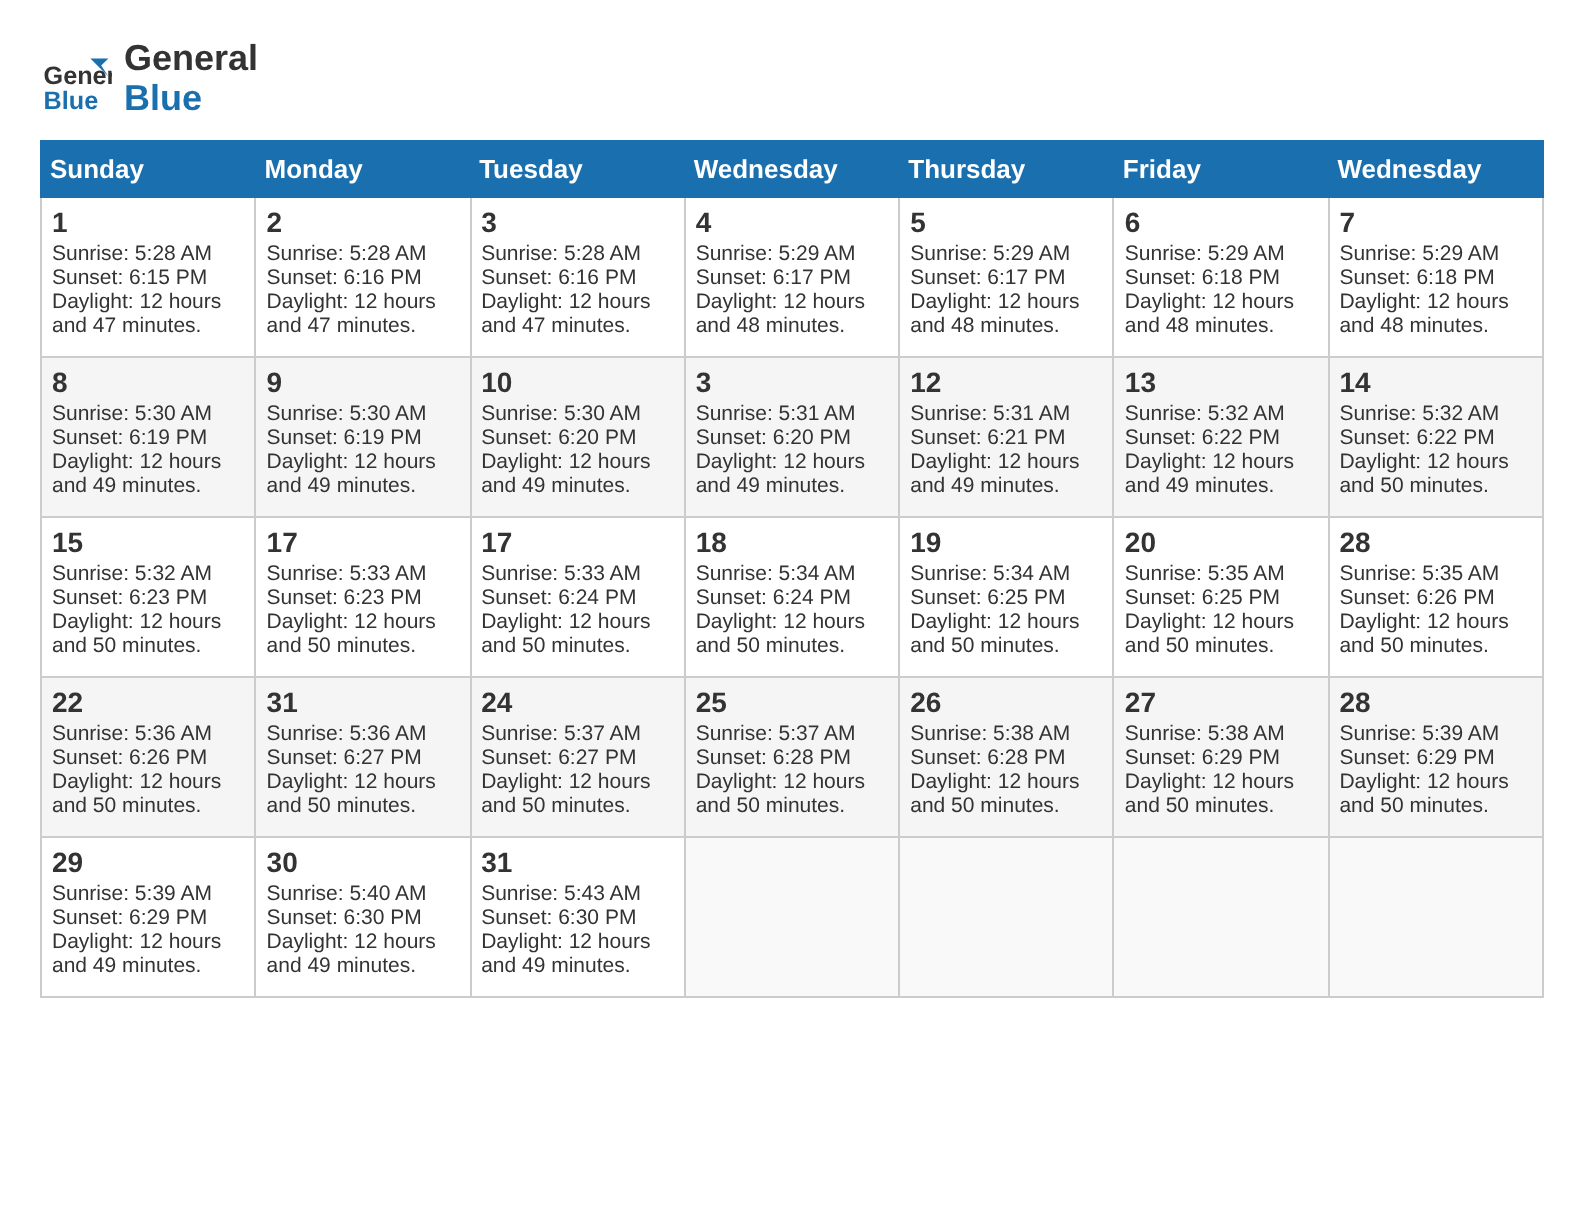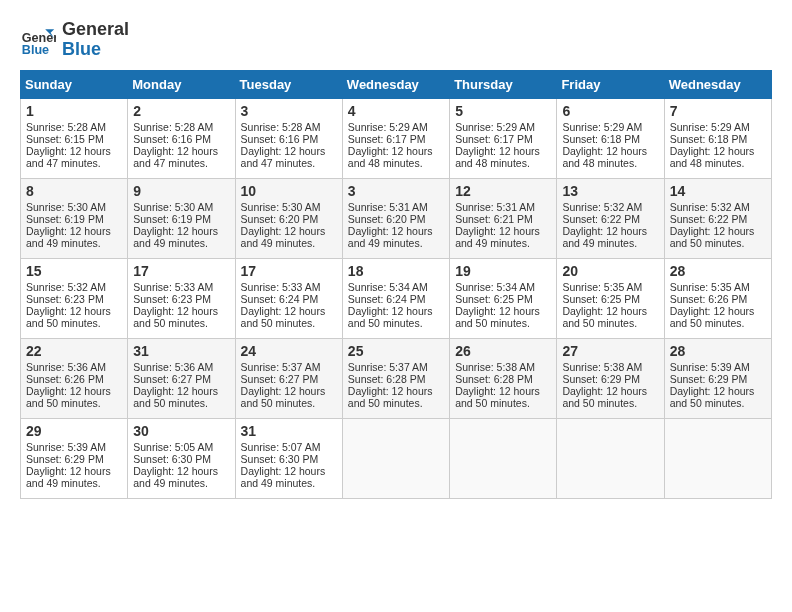--- a/index.html
+++ b/index.html
@@ -315,28 +315,28 @@
       <tr>
         <td>
           <span class="day-num">29</span>
           <div>Sunrise: 5:39 AM</div>
           <div>Sunset: 6:29 PM</div>
           <div>Daylight: 12 hours</div>
           <div>and 49 minutes.</div>
         </td>
         <td>
           <span class="day-num">30</span>
-          <div>Sunrise: 5:05 AM</div>
+          <div>Sunrise: 5:40 AM</div>
           <div>Sunset: 6:30 PM</div>
           <div>Daylight: 12 hours</div>
           <div>and 49 minutes.</div>
         </td>
         <td>
           <span class="day-num">31</span>
-          <div>Sunrise: 5:07 AM</div>
+          <div>Sunrise: 5:43 AM</div>
           <div>Sunset: 6:30 PM</div>
           <div>Daylight: 12 hours</div>
           <div>and 49 minutes.</div>
         </td>
         <td class="empty"></td>
         <td class="empty"></td>
         <td class="empty"></td>
         <td class="empty"></td>
       </tr>
     </tbody>

